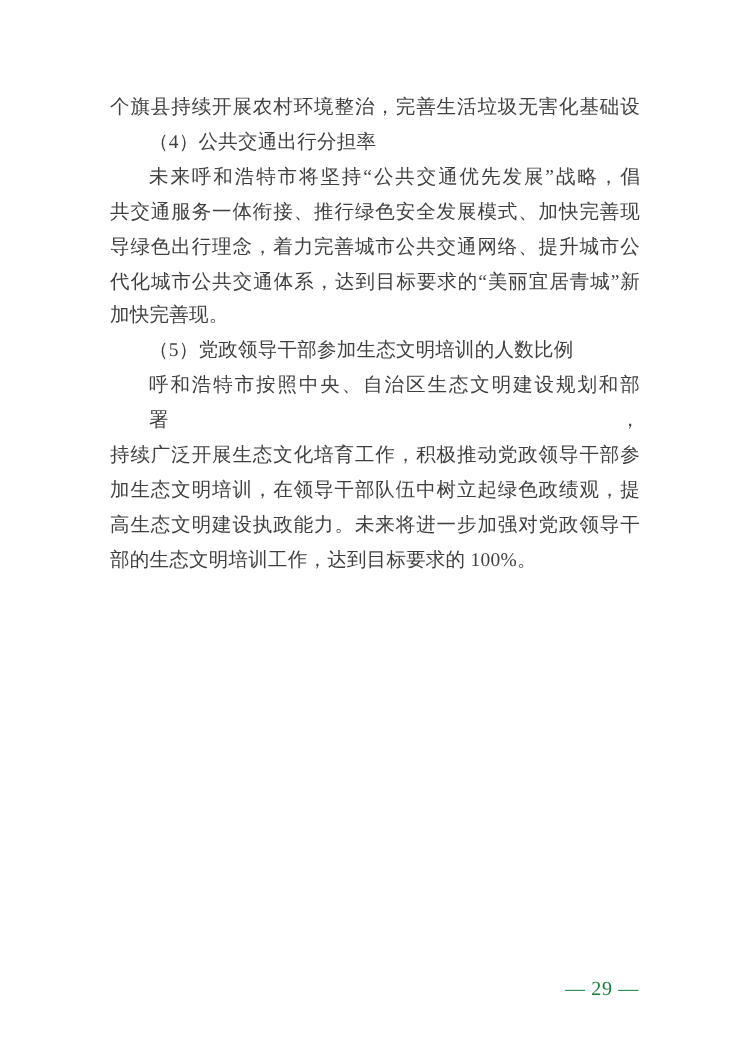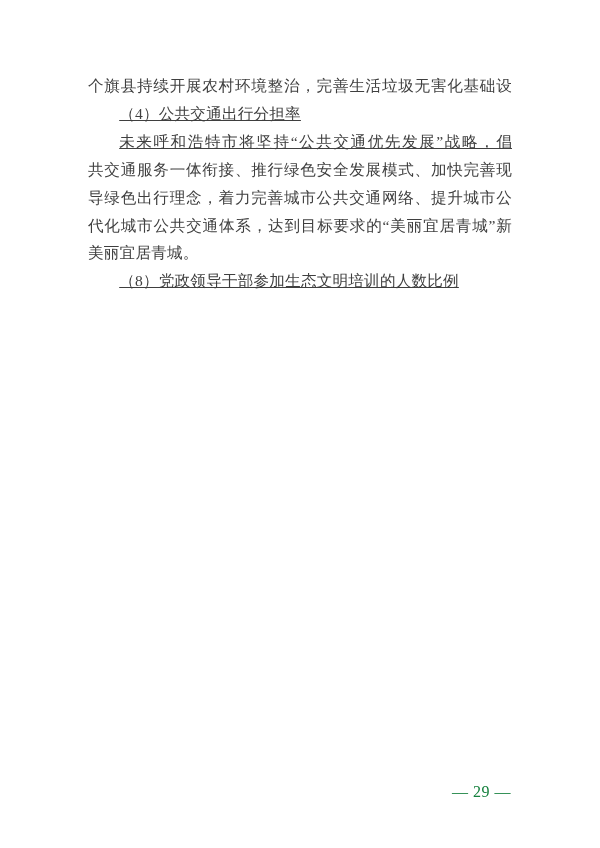--- a/index.html
+++ b/index.html
@@ -32,21 +32,20 @@
   .line {
     text-align: justify;
     text-align-last: left;
     letter-spacing: 0.2px;
   }
   .line.full {
     text-align-last: justify;
   }
   .line.indent {
     padding-left: 31.2px; 
-    text-decoration: underline;
   }
   .page-footer {
     position: absolute;
     top: 781px;
     right: 89px;
     font-size: 16px;
     line-height: 22px;
     color: #15803d;
     letter-spacing: 0.5px;
     white-space: nowrap;
@@ -61,20 +60,27 @@
         <div class="line full">个旗县持续开展农村环境整治，完善生活垃圾无害化基础设</div>
       </div>
       <div class="paragraph">
         <div class="line indent">（4）公共交通出行分担率</div>
       </div>
       <div class="paragraph">
         <div class="line full indent">未来呼和浩特市将坚持“公共交通优先发展”战略，倡</div>
         <div class="line full">共交通服务一体衔接、推行绿色安全发展模式、加快完善现</div>
         <div class="line full">导绿色出行理念，着力完善城市公共交通网络、提升城市公</div>
         <div class="line full">代化城市公共交通体系，达到目标要求的“美丽宜居青城”新</div>
-        <div class="line">美丽宜居青城。</div>
+        <div class="line">加快完善现。</div>
       </div>
       <div class="paragraph">
-        <div class="line indent">（8）党政领导干部参加生态文明培训的人数比例</div>
+        <div class="line indent">（5）党政领导干部参加生态文明培训的人数比例</div>
+      </div>
+      <div class="paragraph">
+        <div class="line full indent">呼和浩特市按照中央、自治区生态文明建设规划和部署，</div>
+        <div class="line full">持续广泛开展生态文化培育工作，积极推动党政领导干部参</div>
+        <div class="line full">加生态文明培训，在领导干部队伍中树立起绿色政绩观，提</div>
+        <div class="line full">高生态文明建设执政能力。未来将进一步加强对党政领导干</div>
+        <div class="line">部的生态文明培训工作，达到目标要求的 100%。</div>
       </div>
     </div>
   <div class="page-footer">— 29 —</div>
 </div>
 
 </body></html>

